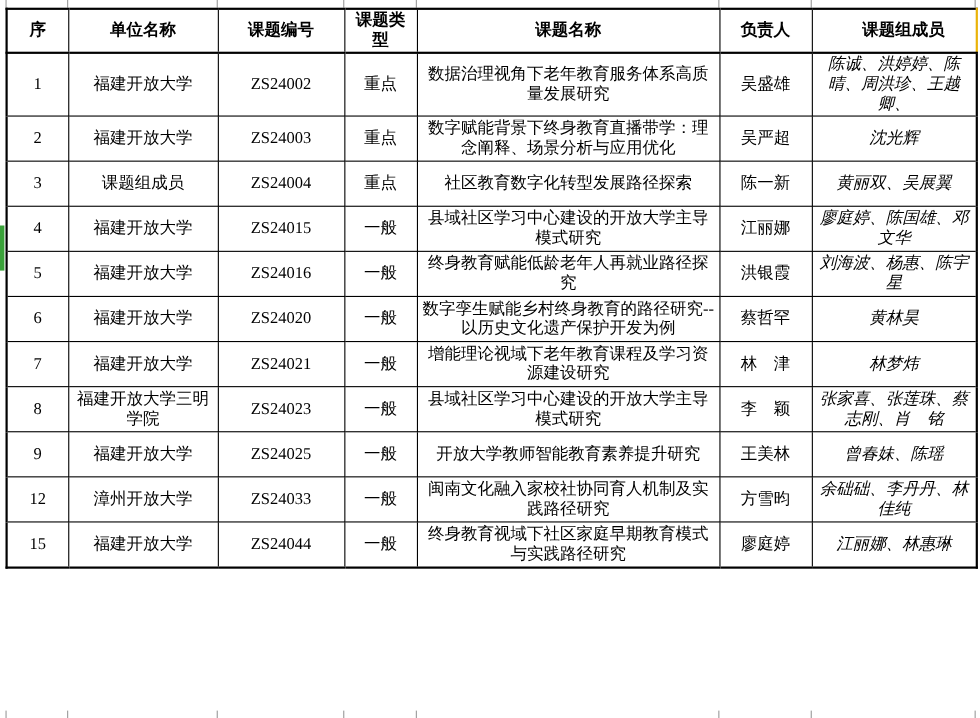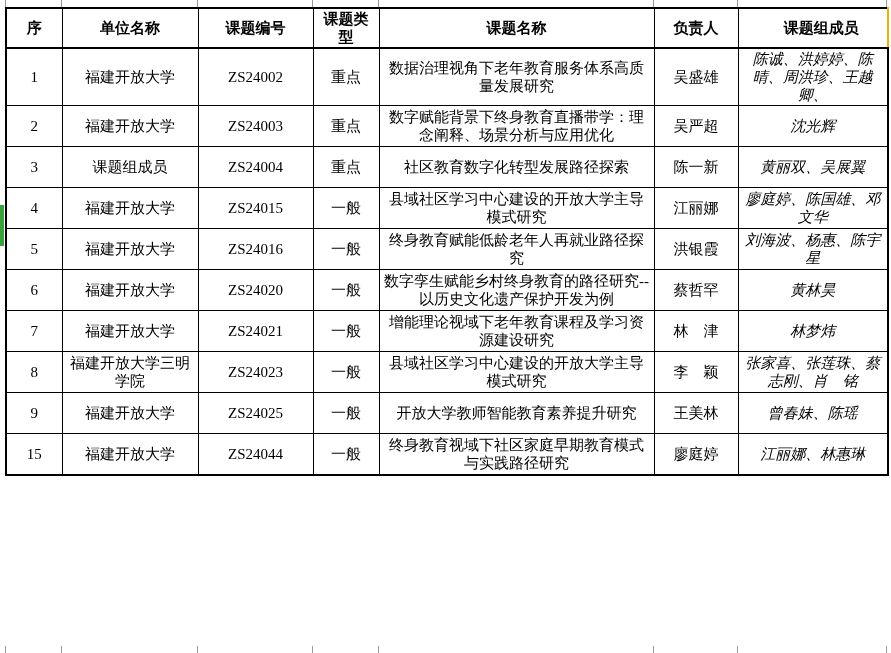--- a/index.html
+++ b/index.html
@@ -168,20 +168,29 @@
         <tr>
     <td>9</td>
     <td>福建开放大学</td>
     <td>ZS24025</td>
     <td>一般</td>
     <td>开放大学教师智能教育素养提升研究</td>
     <td>王美林</td>
     <td>曾春妹、陈瑶</td>
   </tr>
         <tr>
+    <td>12</td>
+    <td>漳州开放大学</td>
+    <td>ZS24033</td>
+    <td>一般</td>
+    <td>闽南文化融入家校社协同育人机制及实践路径研究</td>
+    <td>方雪昀</td>
+    <td>余础础、李丹丹、林佳纯</td>
+  </tr>
+        <tr>
     <td>15</td>
     <td>福建开放大学</td>
     <td>ZS24044</td>
     <td>一般</td>
     <td>终身教育视域下社区家庭早期教育模式与实践路径研究</td>
     <td>廖庭婷</td>
     <td>江丽娜、林惠琳</td>
   </tr>
       </tbody>
   </table>

